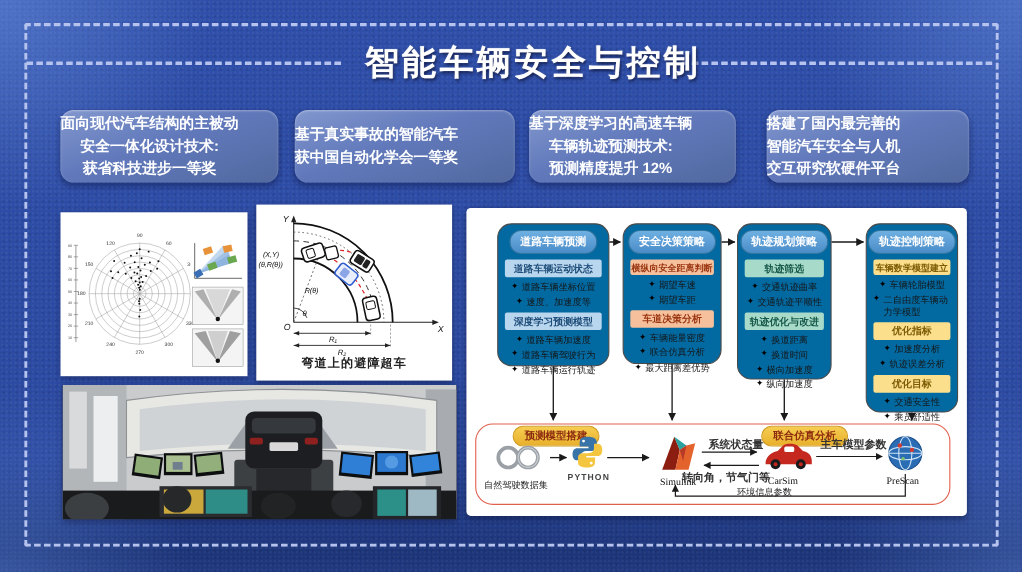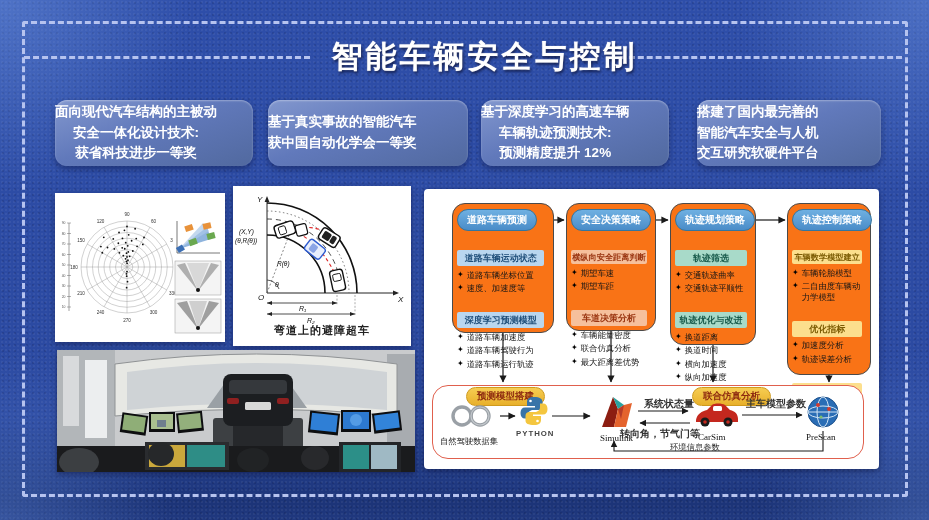--- a/index.html
+++ b/index.html
@@ -32,32 +32,32 @@
     position:absolute;top:100px;height:66px;border-radius:12px;
     background:linear-gradient(160deg,#8297ce 0%, #6179bb 45%, #51699f 100%);
     box-shadow:inset 0 1px 2px rgba(255,255,255,.35), 0 3px 6px rgba(0,0,30,.35);
     display:flex;align-items:center;text-align:center;
     color:#fff;font-weight:bold;font-size:13.5px;line-height:1.55;
   }
   .panel{position:absolute;background:#fff;box-shadow:0 2px 6px rgba(0,0,30,.4);}
   
   .flow-panel{left:424px;top:189px;width:455px;height:280px;border-radius:4px;}
   .flow-col{
-    position:absolute;background:#f97316;border:1.4px solid #4a4a4a;border-radius:13px;
-    display:flex;flex-direction:column;align-items:flex-start;padding:5px 4px 4px;
+    position:absolute;background:#0369a1;border:1.4px solid #4a4a4a;border-radius:13px;
+    display:flex;flex-direction:column;align-items:center;padding:5px 4px 4px;
     box-sizing:border-box;
   }
   .flow-pill{
     padding:3px 9px;border-radius:11px;font-size:10px;font-weight:bold;color:#fff;
     background:linear-gradient(180deg,#6fb0e2,#4a8cc8);border:1px solid #34759e;
     white-space:nowrap;margin-bottom:2px;
   }
   .sec-bar{
     width:95%;text-align:center;font-size:9px;font-weight:bold;
-    padding:2px 0 1px;margin:17px 0 2px;border-radius:2px;white-space:nowrap;
+    padding:2px 0 1px;margin:3px 0 2px;border-radius:2px;white-space:nowrap;
   }
   .sec-blue{background:#b9d6ef;color:#1f4e79;}
   .sec-orange{background:#f6c09c;color:#9a3511;}
   .sec-teal{background:#a8dac9;color:#17594a;}
   .sec-yellow{background:#fcdf8d;color:#7c5c04;}
   .flow-item{
     display:flex;align-items:flex-start;font-size:8.4px;color:#161616;
     line-height:1.25;margin:1.5px 0;max-width:96%;text-align:left;
   }
   .flow-item::before{content:"✦";font-size:8px;margin-right:3px;color:#000;}

